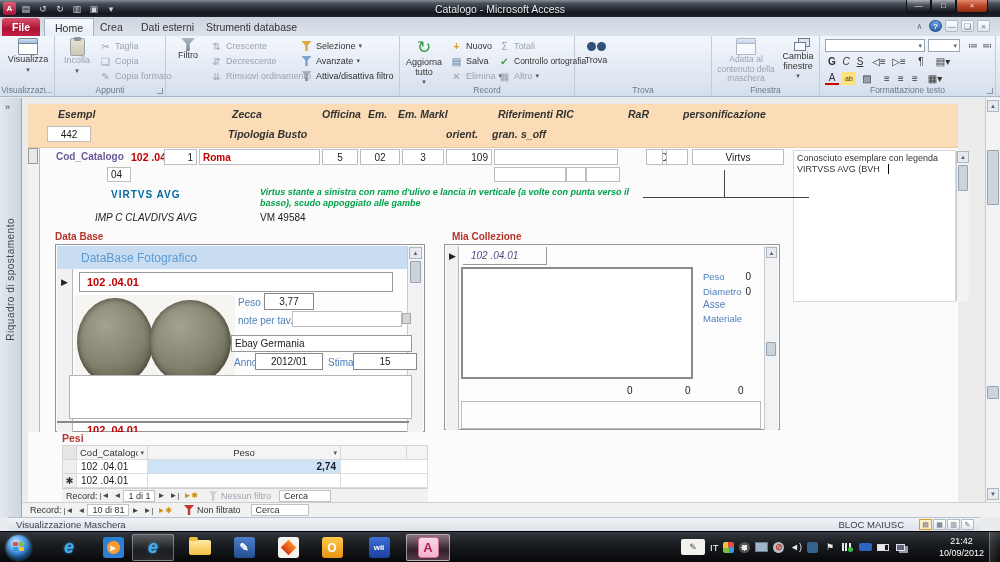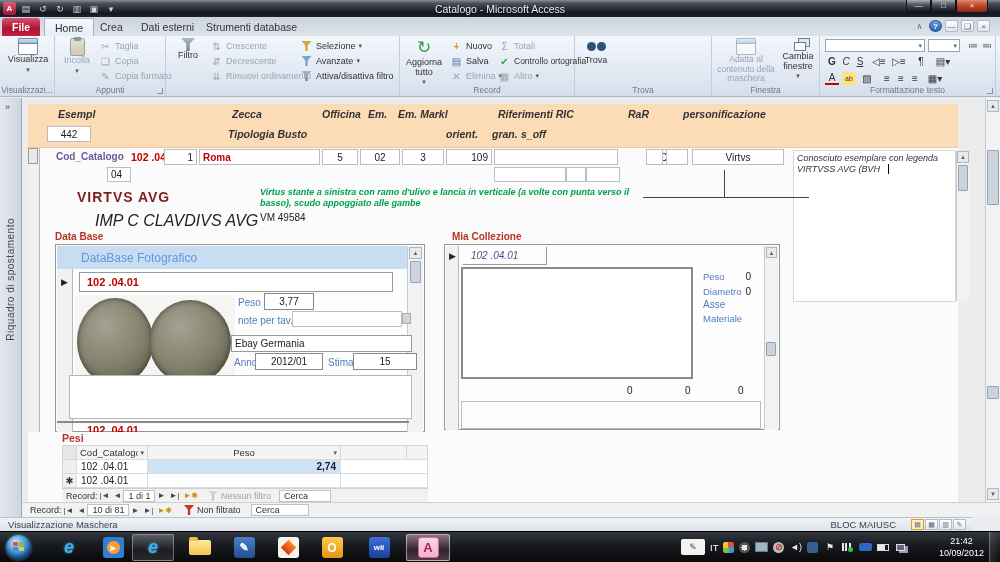--- a/index.html
+++ b/index.html
@@ -82,21 +82,21 @@
   background:radial-gradient(circle at 38% 32%,#a3a190,#84836f 50%,#63624f 82%,#4c4b3c);
   box-shadow:inset 0 0 6px rgba(0,0,0,.55)}
 .navbar{position:absolute;background:#f1f1f1;border-top:1px solid #cfcfcf;display:flex;align-items:center;font-size:9px;color:#333}
 .nbtn{font-size:8px;color:#444;padding:0 2px}
 .posbox{background:#fff;border:1px solid #c2c2c2;padding:0 4px;height:12px;display:flex;align-items:center}
 .srch{background:#fff;border:1px solid #c2c2c2;height:12px;display:flex;align-items:center;padding:0 4px;color:#444}
 .ds-h{position:absolute;background:#f4f4f4;border:1px solid #d5d5d5;display:flex;align-items:center;font-size:9.5px;color:#333;padding:0 3px}
 .ds-c{position:absolute;background:#fff;border:1px solid #dcdcdc;display:flex;align-items:center;font-size:10px;padding:0 4px}
 
 
-.statusbar{left:0;top:517px;width:972px;height:14px;background:linear-gradient(#f0f3f6,#dde3ea);border-top:1px solid #b9c2cc;font-size:9.5px;color:#3b424b}
+.statusbar{left:8px;top:517px;width:972px;height:14px;background:linear-gradient(#f0f3f6,#dde3ea);border-top:1px solid #b9c2cc;font-size:9.5px;color:#3b424b}
 .stic{width:13px;height:11px;border:1px solid #b3bcc7;background:linear-gradient(#fff,#e4eaf1);display:inline-flex;align-items:center;justify-content:center;font-size:7px;color:#5d6875;margin-left:1px}
 .stic.on{border:1px solid #d9a021;background:#fdeec6}
 
 
 .taskbar{left:0;top:531px;width:1000px;height:31px;
   background:linear-gradient(#33373d,#1a1d21 40%,#0a0b0d 90%);border-top:1px solid #000}
 .orb{position:absolute;left:6px;top:3px;width:25px;height:25px;border-radius:50%;
   background:radial-gradient(circle at 38% 30%,#cfe9ff,#58a6e8 35%,#1d67b5 70%,#0b3e78);
   box-shadow:inset 0 -3px 5px rgba(0,0,0,.5),0 0 3px rgba(120,190,255,.6)}
 .flag{position:absolute;left:7px;top:7px;width:11px;height:10px}
@@ -363,37 +363,37 @@
   <div class="cell" style="left:360px;top:149px;width:40px;height:16px;justify-content:center">02</div>
   <div class="cell" style="left:402px;top:149px;width:42px;height:16px;justify-content:center">3</div>
   <div class="cell" style="left:446px;top:149px;width:46px;height:16px;justify-content:flex-end">109</div>
   <div class="cell" style="left:494px;top:149px;width:124px;height:16px"></div>
   <div class="cell" style="left:656px;top:149px;width:23px;height:16px">C3</div>
   <div class="cell" style="left:646px;top:149px;width:17px;height:16px"></div>
   <div class="cell" style="left:666px;top:149px;width:22px;height:16px"></div>
   <div class="cell" style="left:692px;top:149px;width:92px;height:16px;justify-content:center">Virtvs</div>
 
   <div class="cell" style="left:793px;top:150px;width:163px;height:152px;align-items:flex-start;border-color:#d8d8d8"></div>
-  <div class="a" style="left:797px;top:153px;width:150px;font-size:9px;font-style:italic;color:#333;line-height:11px">Conosciuto esemplare con legenda VIRTVSS AVG (BVH</div>
+  <div class="a" style="left:797px;top:153px;width:150px;font-size:9px;color:#333;line-height:11px">Conosciuto esemplare con legenda VIRTVSS AVG (BVH</div>
   <span class="caret" style="left:888px;top:164px"></span>
   <div class="sbar" style="left:956px;top:151px;width:13px;height:150px">
     <div class="sbtn" style="left:0;top:0;width:12px;height:12px">▲</div>
     <div class="sthumb" style="left:1px;top:14px;width:10px;height:26px"></div>
   </div>
 
   <div class="cell" style="left:107px;top:167px;width:24px;height:15px">04</div>
   <div class="cell" style="left:494px;top:167px;width:72px;height:15px"></div>
   <div class="cell" style="left:566px;top:167px;width:20px;height:15px"></div>
   <div class="cell" style="left:586px;top:167px;width:34px;height:15px"></div>
 
-  <span class="a bold nw" style="left:77px;top:189px;color:#7f1d1d;font-size:14px;letter-spacing:1px">VIRTVS AVG</span>
+  <span class="a bold nw" style="left:111px;top:189px;color:#0369a1;font-size:10px;letter-spacing:1px">VIRTVS AVG</span>
   <div class="a grn" style="left:260px;top:187px;width:372px">Virtus stante a sinistra con ramo d'ulivo e lancia in verticale  (a volte con punta verso il basso), scudo appoggiato alle gambe</div>
   <div class="axis-v" style="left:724px;top:170px;height:27px"></div>
   <div class="axis-h" style="left:643px;top:197px;width:166px"></div>
-  <span class="a nw" style="left:95px;top:212px;font-style:italic;font-size:16px;color:#222">IMP C CLAVDIVS AVG</span>
+  <span class="a nw" style="left:95px;top:212px;font-style:italic;font-size:10px;color:#222">IMP C CLAVDIVS AVG</span>
   <span class="a nw" style="left:260px;top:212px;font-size:10px;color:#222">VM 49584</span>
 
   <span class="seclbl" style="left:55px;top:231px;font-size:10px">Data Base</span>
   <div class="sub" style="left:55px;top:244px;width:370px;height:188px">
     <div class="a" style="left:1px;top:1px;width:351px;height:23px;background:#c9ddf2"></div>
     <span class="a nw" style="left:25px;top:6px;font-size:12px;color:#5b9bd5">DataBase Fotografico</span>
     <div class="sbar" style="right:1px;top:1px;width:16px;height:186px">
       <div class="sbtn" style="left:1px;top:1px;width:13px;height:12px">▲</div>
       <div class="sthumb" style="left:2px;top:15px;width:11px;height:22px"></div>
     </div>

